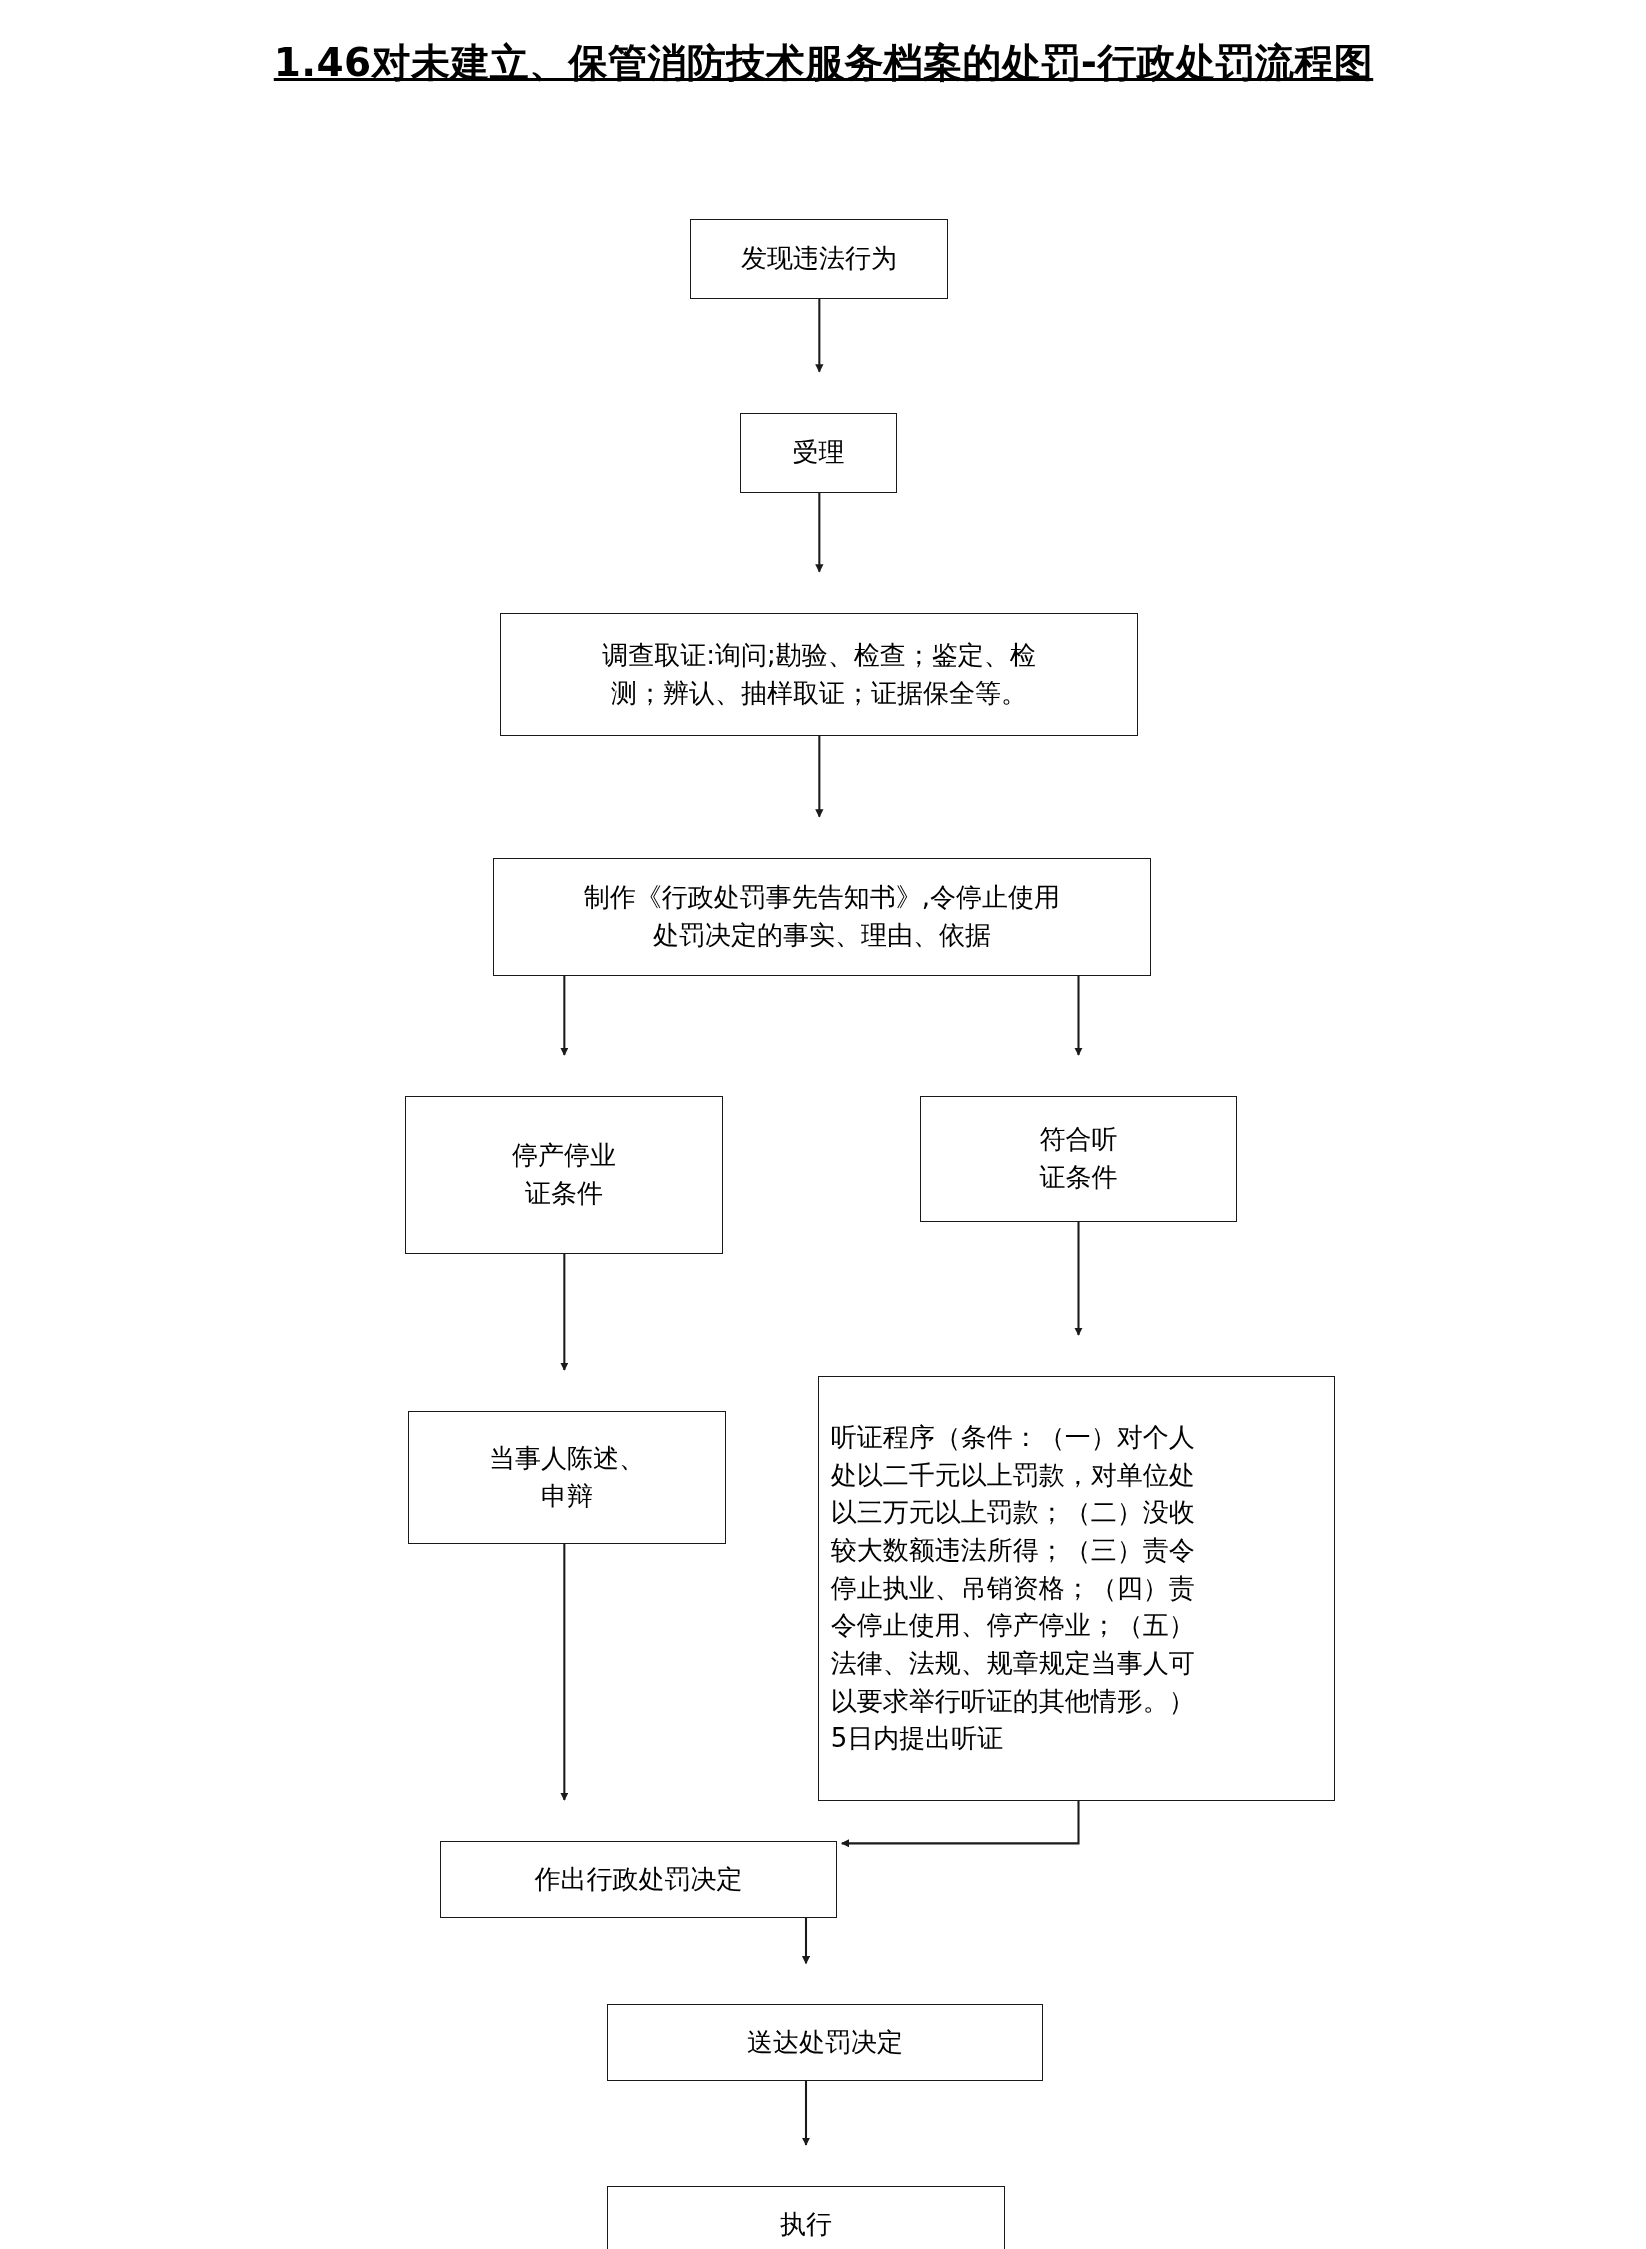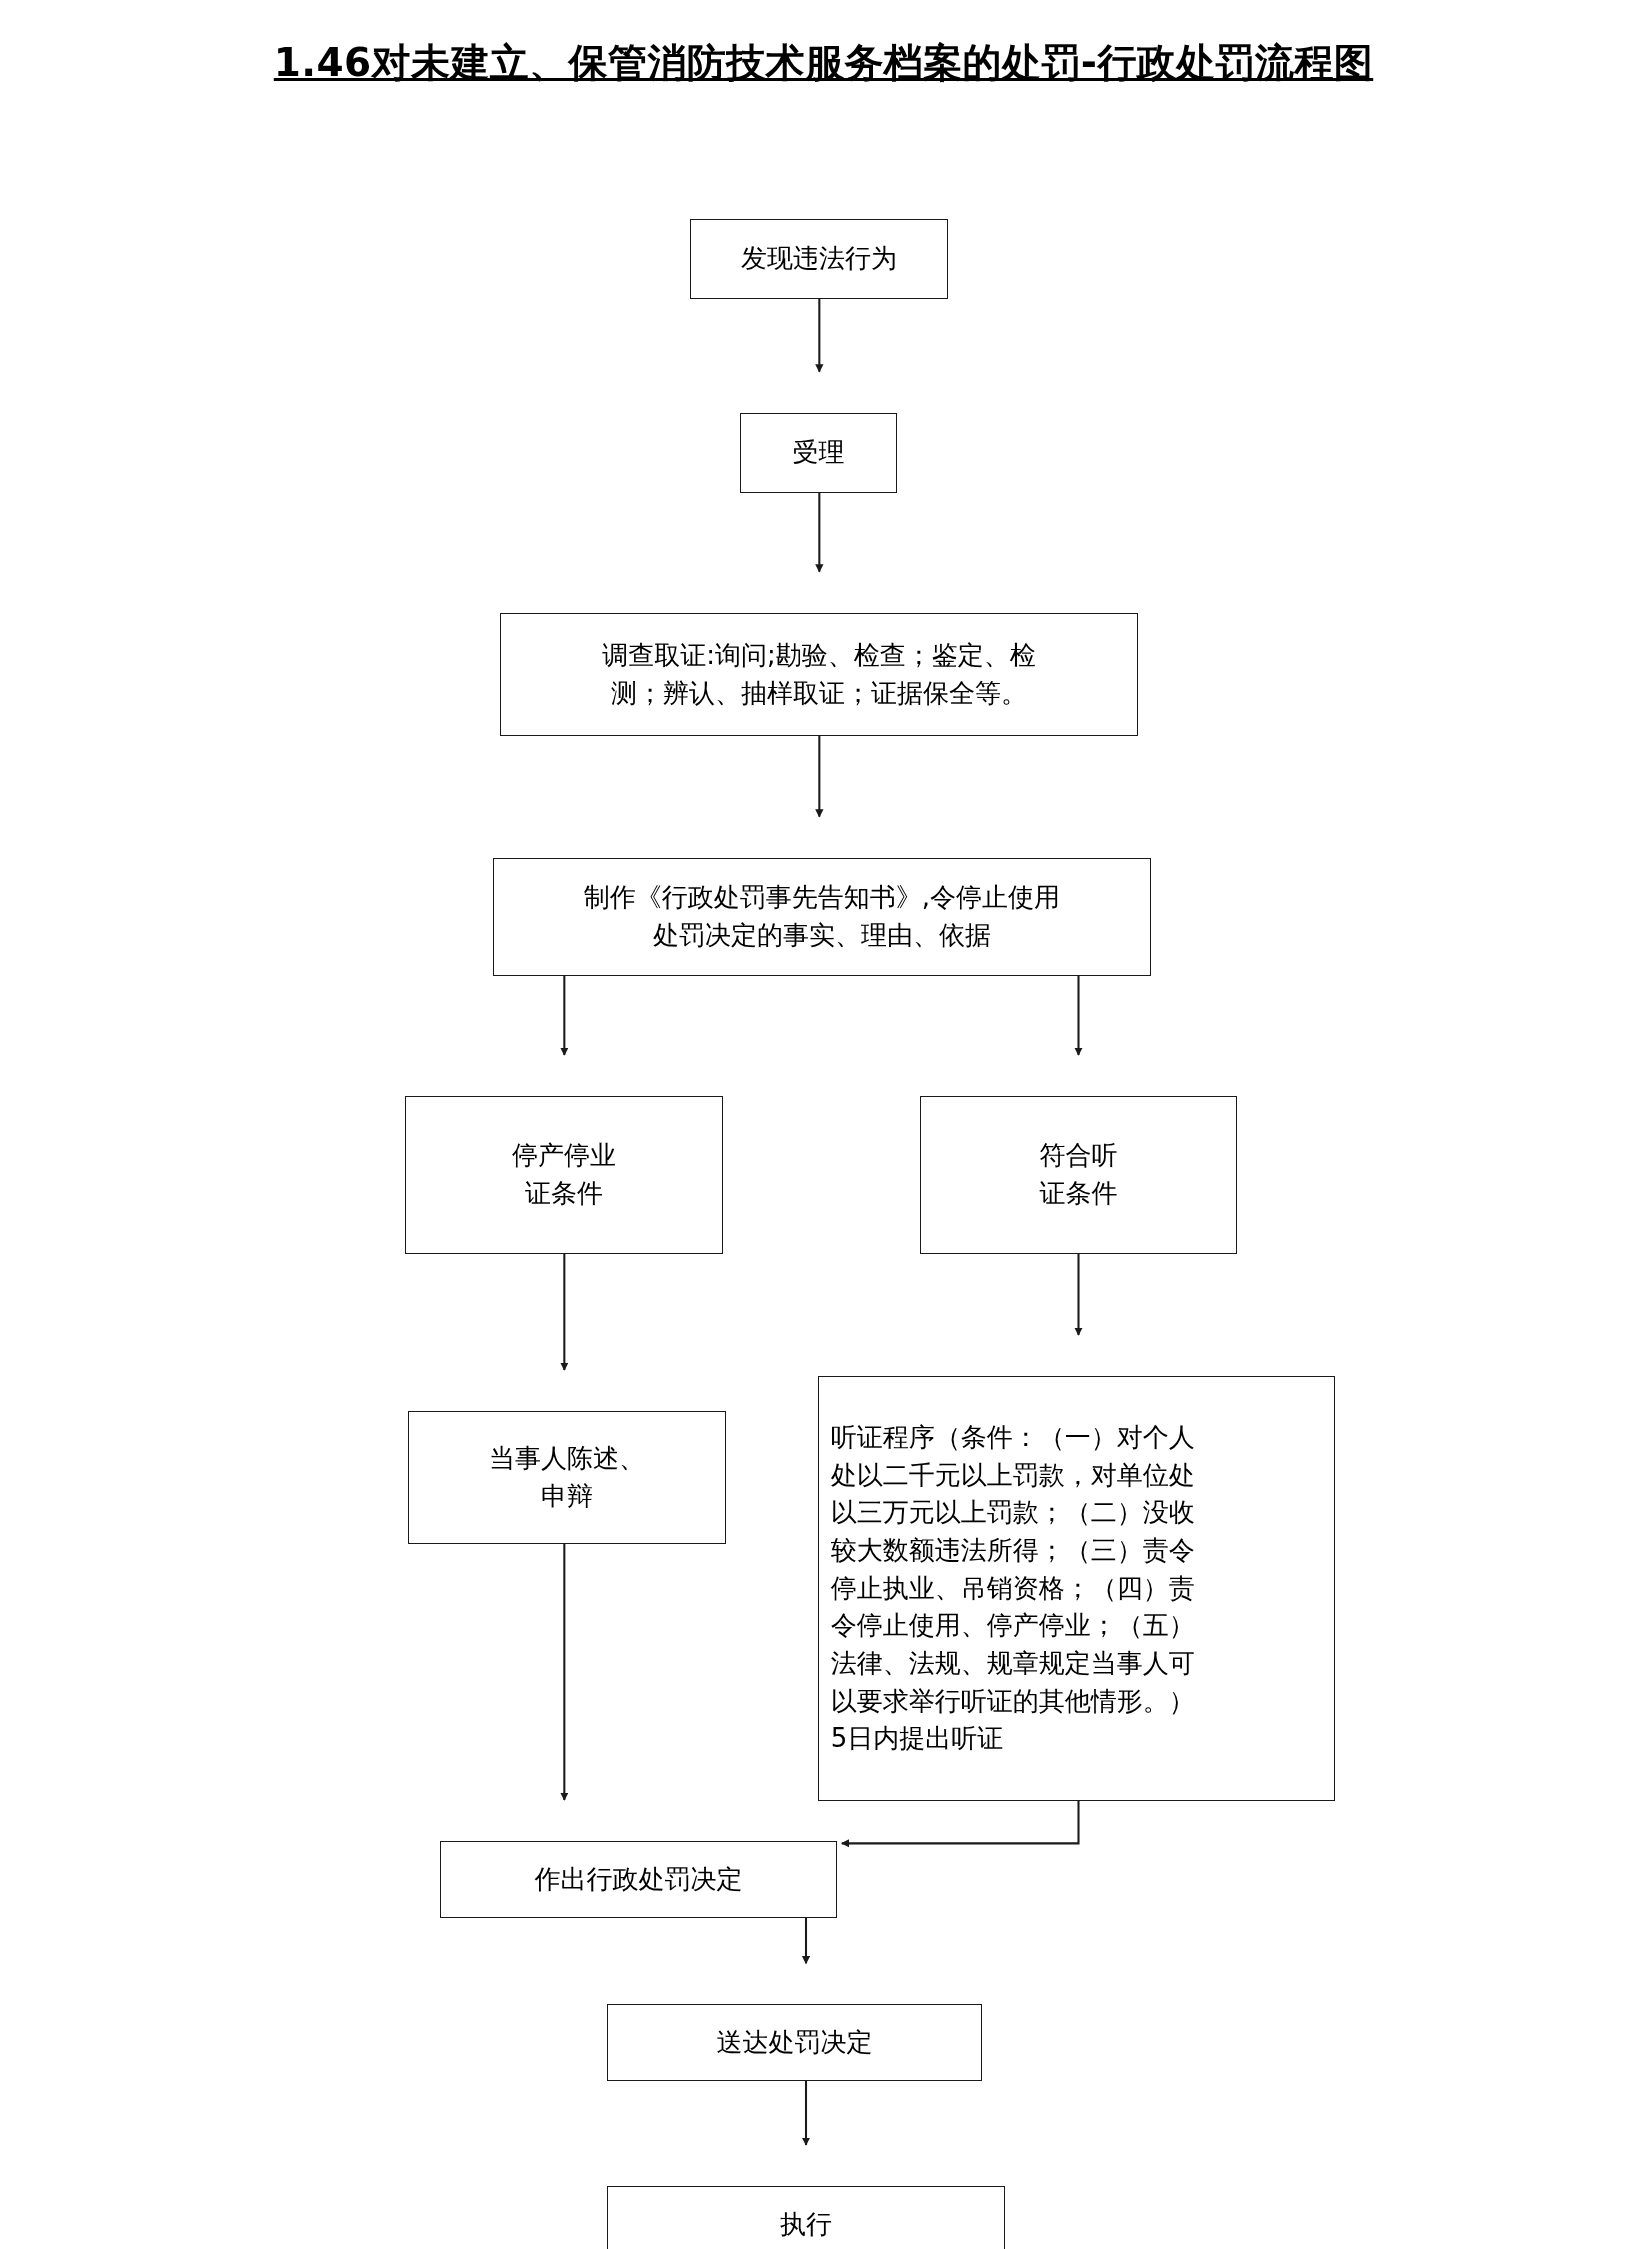--- a/index.html
+++ b/index.html
@@ -108,36 +108,36 @@
 
   <div class="node" style="left:500px; top:577px; width:638px; height:123px;">调查取证:询问;勘验、检查；鉴定、检
 测；辨认、抽样取证；证据保全等。</div>
 
   <div class="node" style="left:493px; top:822px; width:658px; height:118px;">制作《行政处罚事先告知书》,令停止使用
 处罚决定的事实、理由、依据</div>
 
   <div class="node" style="left:405px; top:1060px; width:318px; height:158px;">停产停业
 证条件</div>
 
-  <div class="node" style="left:920px; top:1060px; width:317px; height:158px;">符合听
+  <div class="node" style="left:920px; top:1060px; width:317px; height:126px;">符合听
 证条件</div>
 
   <div class="node" style="left:408px; top:1375px; width:318px; height:133px;">当事人陈述、
 申辩</div>
 
   <div class="node left-align" style="left:818px; top:1340px; width:517px; height:425px;">听证程序（条件：（一）对个人
 处以二千元以上罚款，对单位处
 以三万元以上罚款；（二）没收
 较大数额违法所得；（三）责令
 停止执业、吊销资格；（四）责
 令停止使用、停产停业；（五）
 法律、法规、规章规定当事人可
 以要求举行听证的其他情形。）
 5日内提出听证</div>
 
   <div class="node" style="left:440px; top:1805px; width:397px; height:77px;">作出行政处罚决定</div>
 
-  <div class="node" style="left:607px; top:1968px; width:375px; height:77px;text-align:right;">送达处罚决定</div>
+  <div class="node" style="left:607px; top:1968px; width:436px; height:77px;text-align:right;">送达处罚决定</div>
 
   <div class="node" style="left:607px; top:2150px; width:398px; height:77px;">执行</div>
 
 </div>
 
 
 </body></html>

